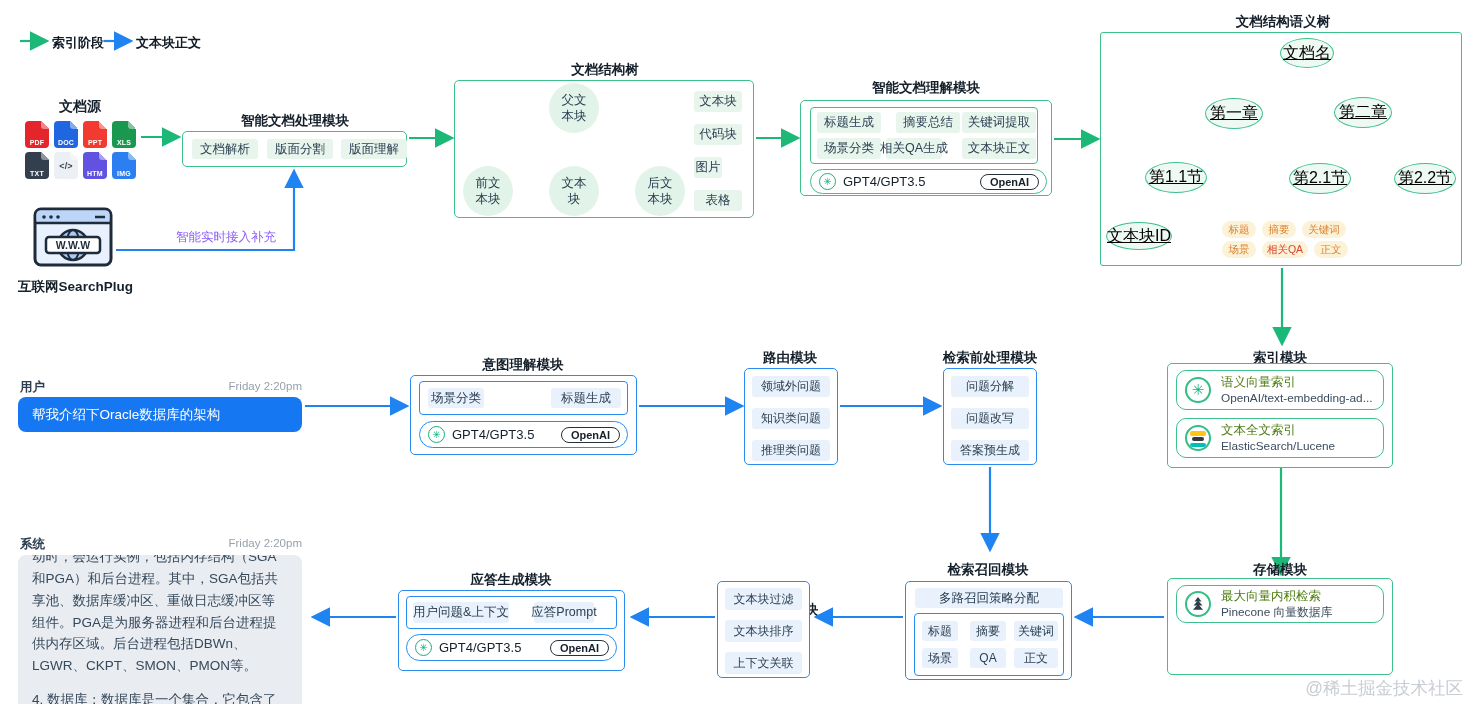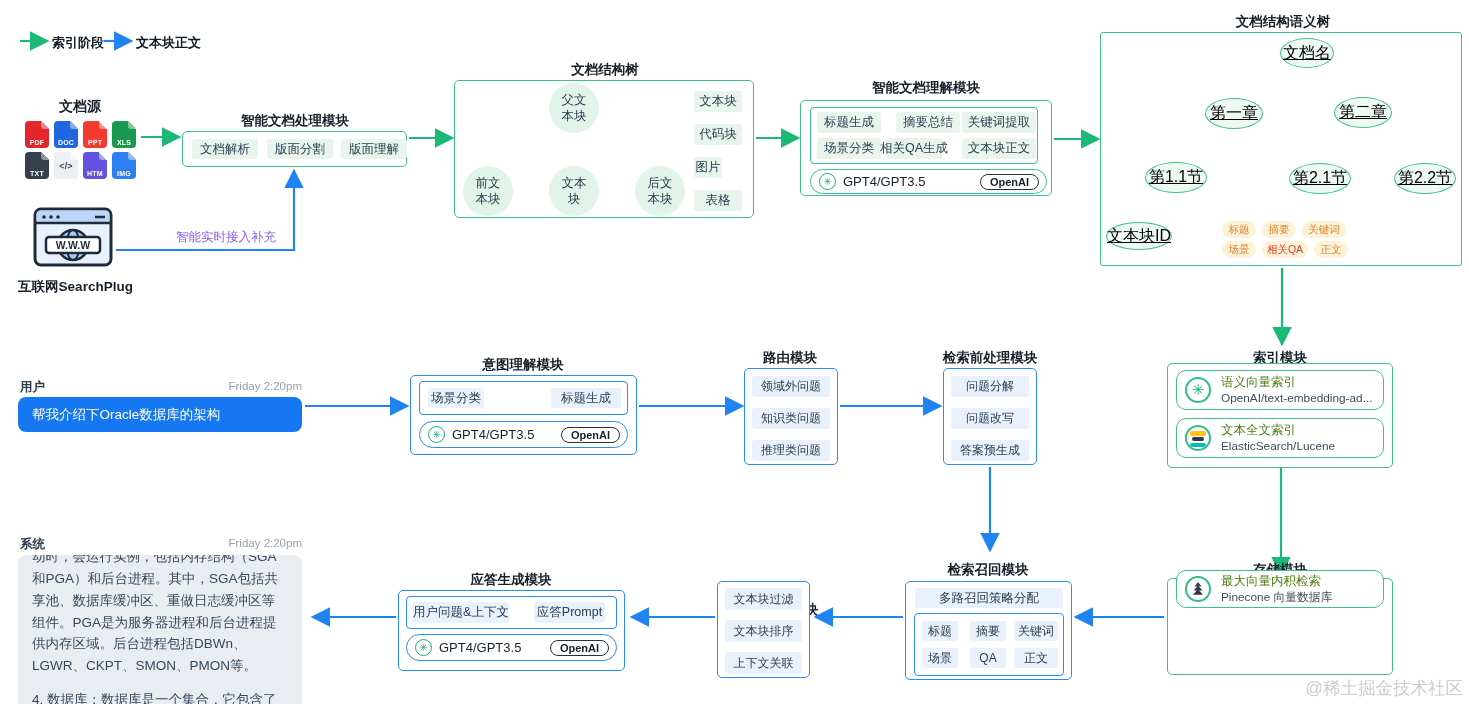--- a/index.html
+++ b/index.html
@@ -246,21 +246,21 @@
         <i class="ebar e3"></i>
       </span>
     <span>
         <div class="l1">文本全文索引</div>
           <div class="l2">ElasticSearch/Lucene</div>
       </span>
   </div>
 
   <div class="mt" style="left:1220px; top:561px; width:120px;">存储模块</div>
   <div class="bx g" style="left:1167px; top:578px; width:226px; height:97px;"></div>
-  <div class="idx-row" style="left:1176px; top:570px; width:208px; height:38px;align-items:center;">
+  <div class="idx-row" style="left:1176px; top:585px; width:208px; height:38px;align-items:center;">
     <span class="idx-ico">
       <svg width="16" height="16" viewBox="0 0 16 16">
           <g fill="#2e3d49">
             <polygon points="8,1 4.5,5.5 11.5,5.5"></polygon>
             <polygon points="8,4.4 3.5,9.6 12.5,9.6"></polygon>
             <polygon points="8,8 3,13.8 13,13.8"></polygon>
           </g>
         </svg>
     </span>
     <span>
@@ -310,21 +310,21 @@
   <div class="mt" style="left:711px; top:561px; width:120px;margin-top:40px;">检索后处理模块</div>
   <div class="bx b" style="left:717px; top:581px; width:93px; height:97px;"></div>
   <div class="cb" style="left:725px; top:588px; width:77px; height:22px; font-size:12px;">文本块过滤</div>
   <div class="cb" style="left:725px; top:620px; width:77px; height:22px; font-size:12px;">文本块排序</div>
   <div class="cb" style="left:725px; top:652px; width:77px; height:22px; font-size:12px;">上下文关联</div>
 
   <div class="mt" style="left:451px; top:571px; width:120px;">应答生成模块</div>
   <div class="bx b" style="left:398px; top:590px; width:227px; height:81px;"></div>
   <div class="bx b" style="left:406px; top:596px; width:211px; height:33px; border-radius:4px;"></div>
   <div class="cb" style="left:413px; top:602px; width:96px; height:21px;">用户问题&amp;上下文</div>
-  <div class="cb" style="left:534px; top:602px; width:71px; height:21px;">应答Prompt</div>
+  <div class="cb" style="left:534px; top:602px; width:60px; height:21px;">应答Prompt</div>
   <div class="pill b" style="left:406px; top:634px; width:211px; height:27px;">
     <span class="oi">✳</span>
     <span class="engine-name">GPT4/GPT3.5</span>
     <span class="badge">OpenAI</span>
   </div>
 
   <div class="sender" style="left:20px; top:536px;">系统</div>
   <div class="mtime" style="left:200px; top:537px; width:102px;">Friday 2:20pm</div>
   <div class="bubble-sys">
     <div class="bubble-sys-inner">

